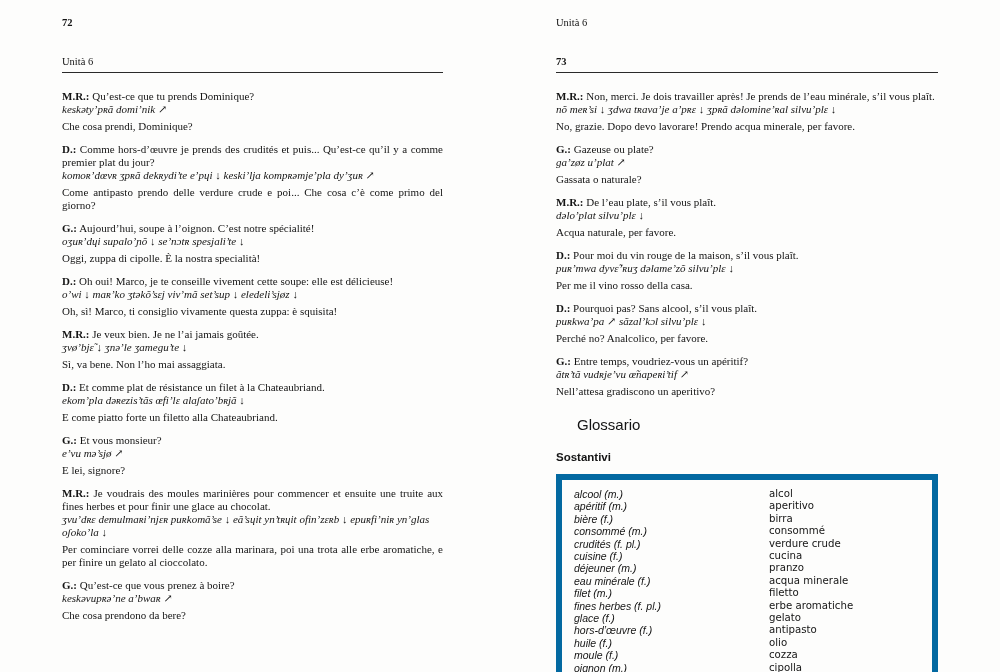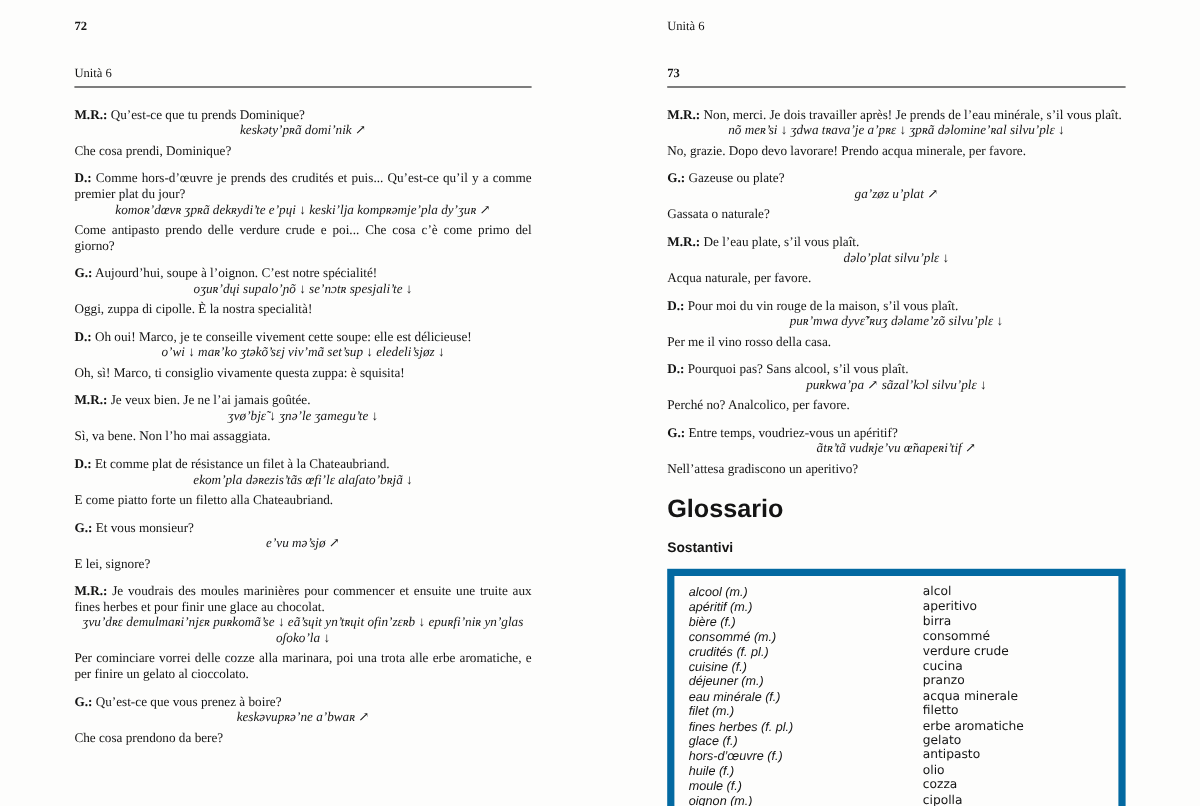--- a/index.html
+++ b/index.html
@@ -20,26 +20,26 @@
     font-size:10.5px; padding-bottom:5px;flex-direction:column;
   }
   .page-left  .page-header { justify-content:flex-start; }
   .page-right .page-header { justify-content:flex-end; }
   .page-num { font-weight:bold; }
   .rule { border-top:1.5px solid #2a2a2a; margin-bottom:17px; }
 
   .entry { margin-bottom:10px; }
   .fr  { font-size:11px; line-height:13px; text-align:justify; }
   .speaker { font-weight:bold; }
-  .ipa { font-size:11px; line-height:13px; font-style:italic; text-align:center; }
+  .ipa { font-size:11px; line-height:13px; font-style:italic; text-align:left; }
   .it  { font-size:11px; line-height:13px; margin-top:4px; text-align:justify; }
 
   .glossario {
     font-family:"Liberation Sans","DejaVu Sans",sans-serif;
-    font-size:21px; font-weight:bold; margin-top:16px; line-height:22px;
+    font-size:15px; font-weight:normal; margin-top:16px; line-height:22px;margin-left:21px;
   }
   .sostantivi {
     font-family:"Liberation Sans","DejaVu Sans",sans-serif;
     font-size:11.5px; font-weight:bold; margin-top:14px; margin-bottom:10px; line-height:14px;
   }
   .gloss-box {
     border:6px solid #0369a1;
     padding:8px 12px;
   }
   .gloss-row { display:flex; font-size:10.5px; line-height:12.4px; }

